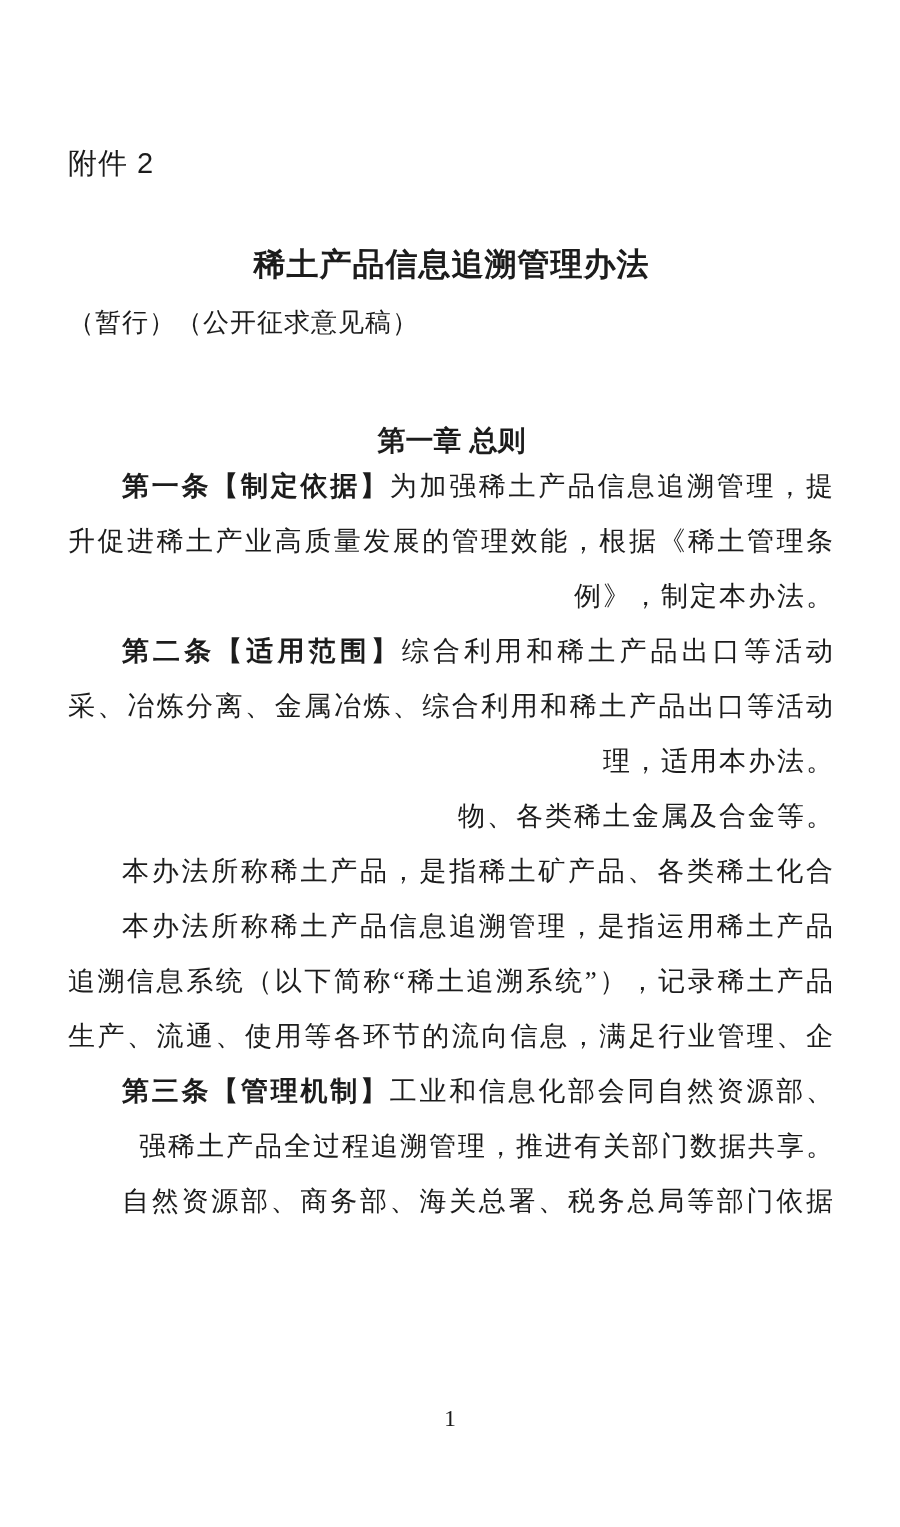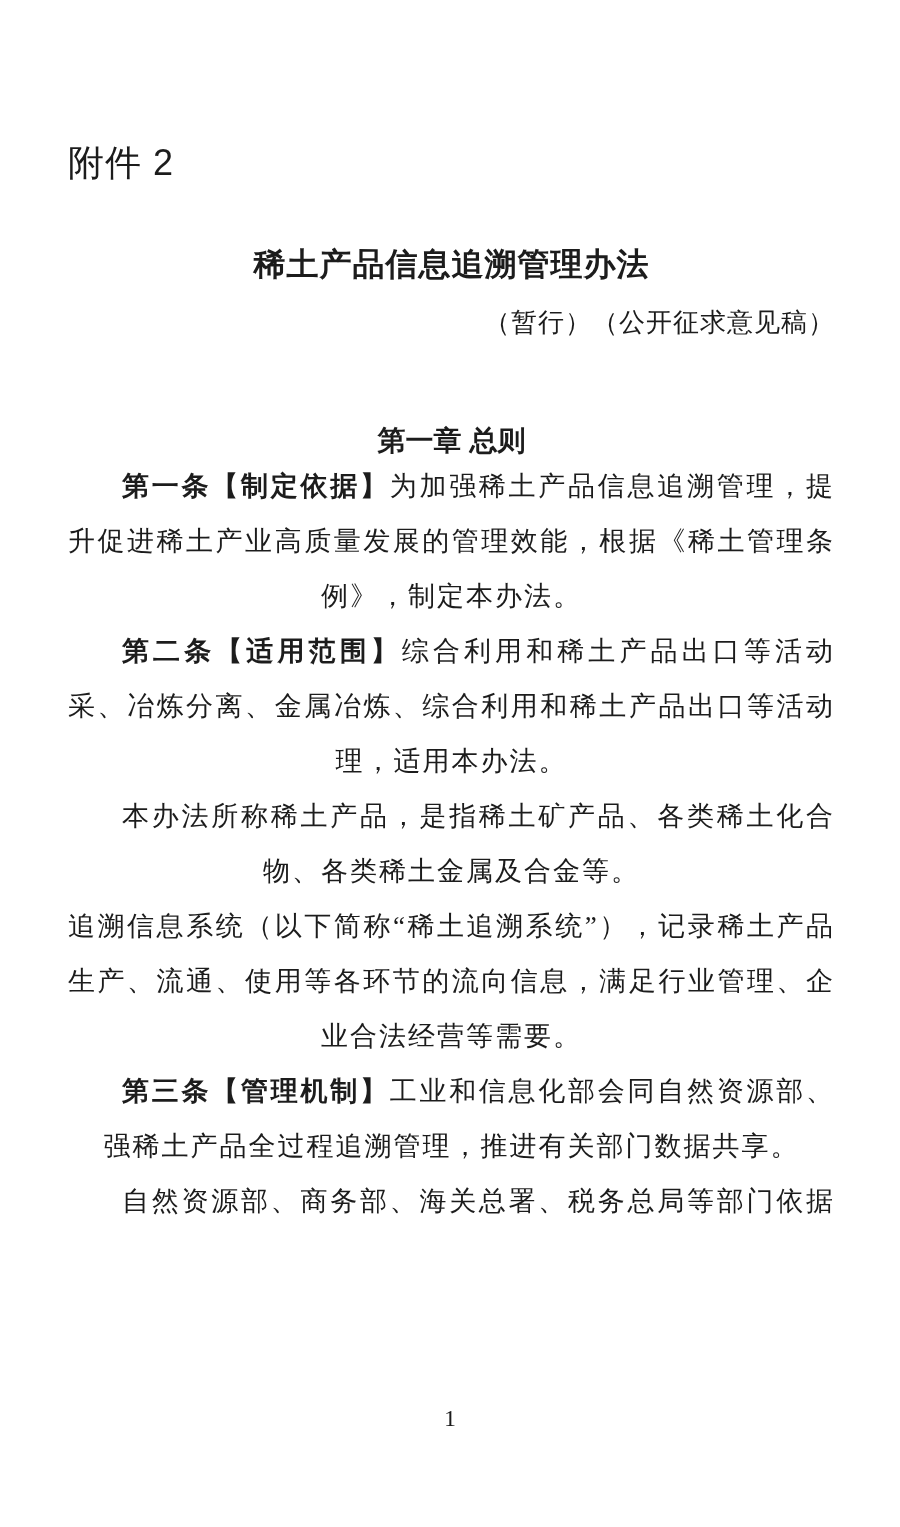--- a/index.html
+++ b/index.html
@@ -10,54 +10,54 @@
   body{
     width:900px;height:1527px;
     background:var(--page-bg);
     color:var(--text-color);
     font-family:"Liberation Serif","DejaVu Serif",serif;
     position:relative;
     overflow:hidden;
   }
   .attachment{
     position:absolute;left:68px;top:146px;
-    font-size:36px;line-height:34px;
+    font-size:29px;line-height:34px;
     font-family:"Liberation Sans","DejaVu Sans",sans-serif;
     letter-spacing:1px;
   }
   .doc-title{
     position:absolute;left:68px;right:65px;top:238px;
     margin:0;
     text-align:center;
     font-size:32px;line-height:52px;
     font-weight:700;
     letter-spacing:1px;
   }
   .doc-subtitle{
     position:absolute;left:68px;right:65px;top:304px;
-    text-align:right;
+    text-align:left;
     font-size:26px;line-height:38px;
     letter-spacing:1px;
   }
   .chapter{
     position:absolute;left:68px;right:65px;top:414px;
     margin:8px;
     text-align:center;
     font-size:28px;line-height:38px;
     font-weight:700;
     font-family:"Liberation Sans","DejaVu Sans",sans-serif;
   }
   .doc-body{
     position:absolute;left:68px;right:65px;top:459px;
   }
   .line{
     height:55px;line-height:55px;
     font-size:27px;
     letter-spacing:2px;
-    text-align:center;
+    text-align:right;
     overflow:visible;
   }
   .line.just{
     text-align:justify;
     text-align-last:justify;
     text-justify:inter-character;
   }
   .line.ind{
     text-indent:54px;
   }
@@ -81,23 +81,23 @@
 
 <h2 class="chapter">第一章 总则</h2>
 
 <div class="doc-body">
     <div class="line just ind"><span class="seg bold">第一条【制定依据】</span><span class="seg">为加强稀土产品信息追溯管理，提</span></div>
     <div class="line just"><span class="seg">升促进稀土产业高质量发展的管理效能，根据《稀土管理条</span></div>
     <div class="line"><span class="seg">例》，制定本办法。</span></div>
     <div class="line just ind"><span class="seg bold">第二条【适用范围】</span><span class="seg">综合利用和稀土产品出口等活动</span></div>
     <div class="line just"><span class="seg">采、冶炼分离、金属冶炼、综合利用和稀土产品出口等活动</span></div>
     <div class="line"><span class="seg">理，适用本办法。</span></div>
+    <div class="line"><span class="seg">物、各类稀土金属及合金等。</span></div>
     <div class="line just ind"><span class="seg">本办法所称稀土产品，是指稀土矿产品、各类稀土化合</span></div>
-    <div class="line"><span class="seg">物、各类稀土金属及合金等。</span></div>
+    <div class="line just ind"><span class="seg">本办法所称稀土产品信息追溯管理，是指运用稀土产品</span></div>
     <div class="line just"><span class="seg">追溯信息系统（以下简称“稀土追溯系统”），记录稀土产品</span></div>
     <div class="line just"><span class="seg">生产、流通、使用等各环节的流向信息，满足行业管理、企</span></div>
-    <div class="line"><span class="seg">业合法经营等需要。</span></div>
     <div class="line just ind"><span class="seg bold">第三条【管理机制】</span><span class="seg">工业和信息化部会同自然资源部、</span></div>
     <div class="line"><span class="seg">强稀土产品全过程追溯管理，推进有关部门数据共享。</span></div>
     <div class="line just ind"><span class="seg">自然资源部、商务部、海关总署、税务总局等部门依据</span></div>
   </div>
 
 <div class="pageno">1</div>
 
 </body></html>

